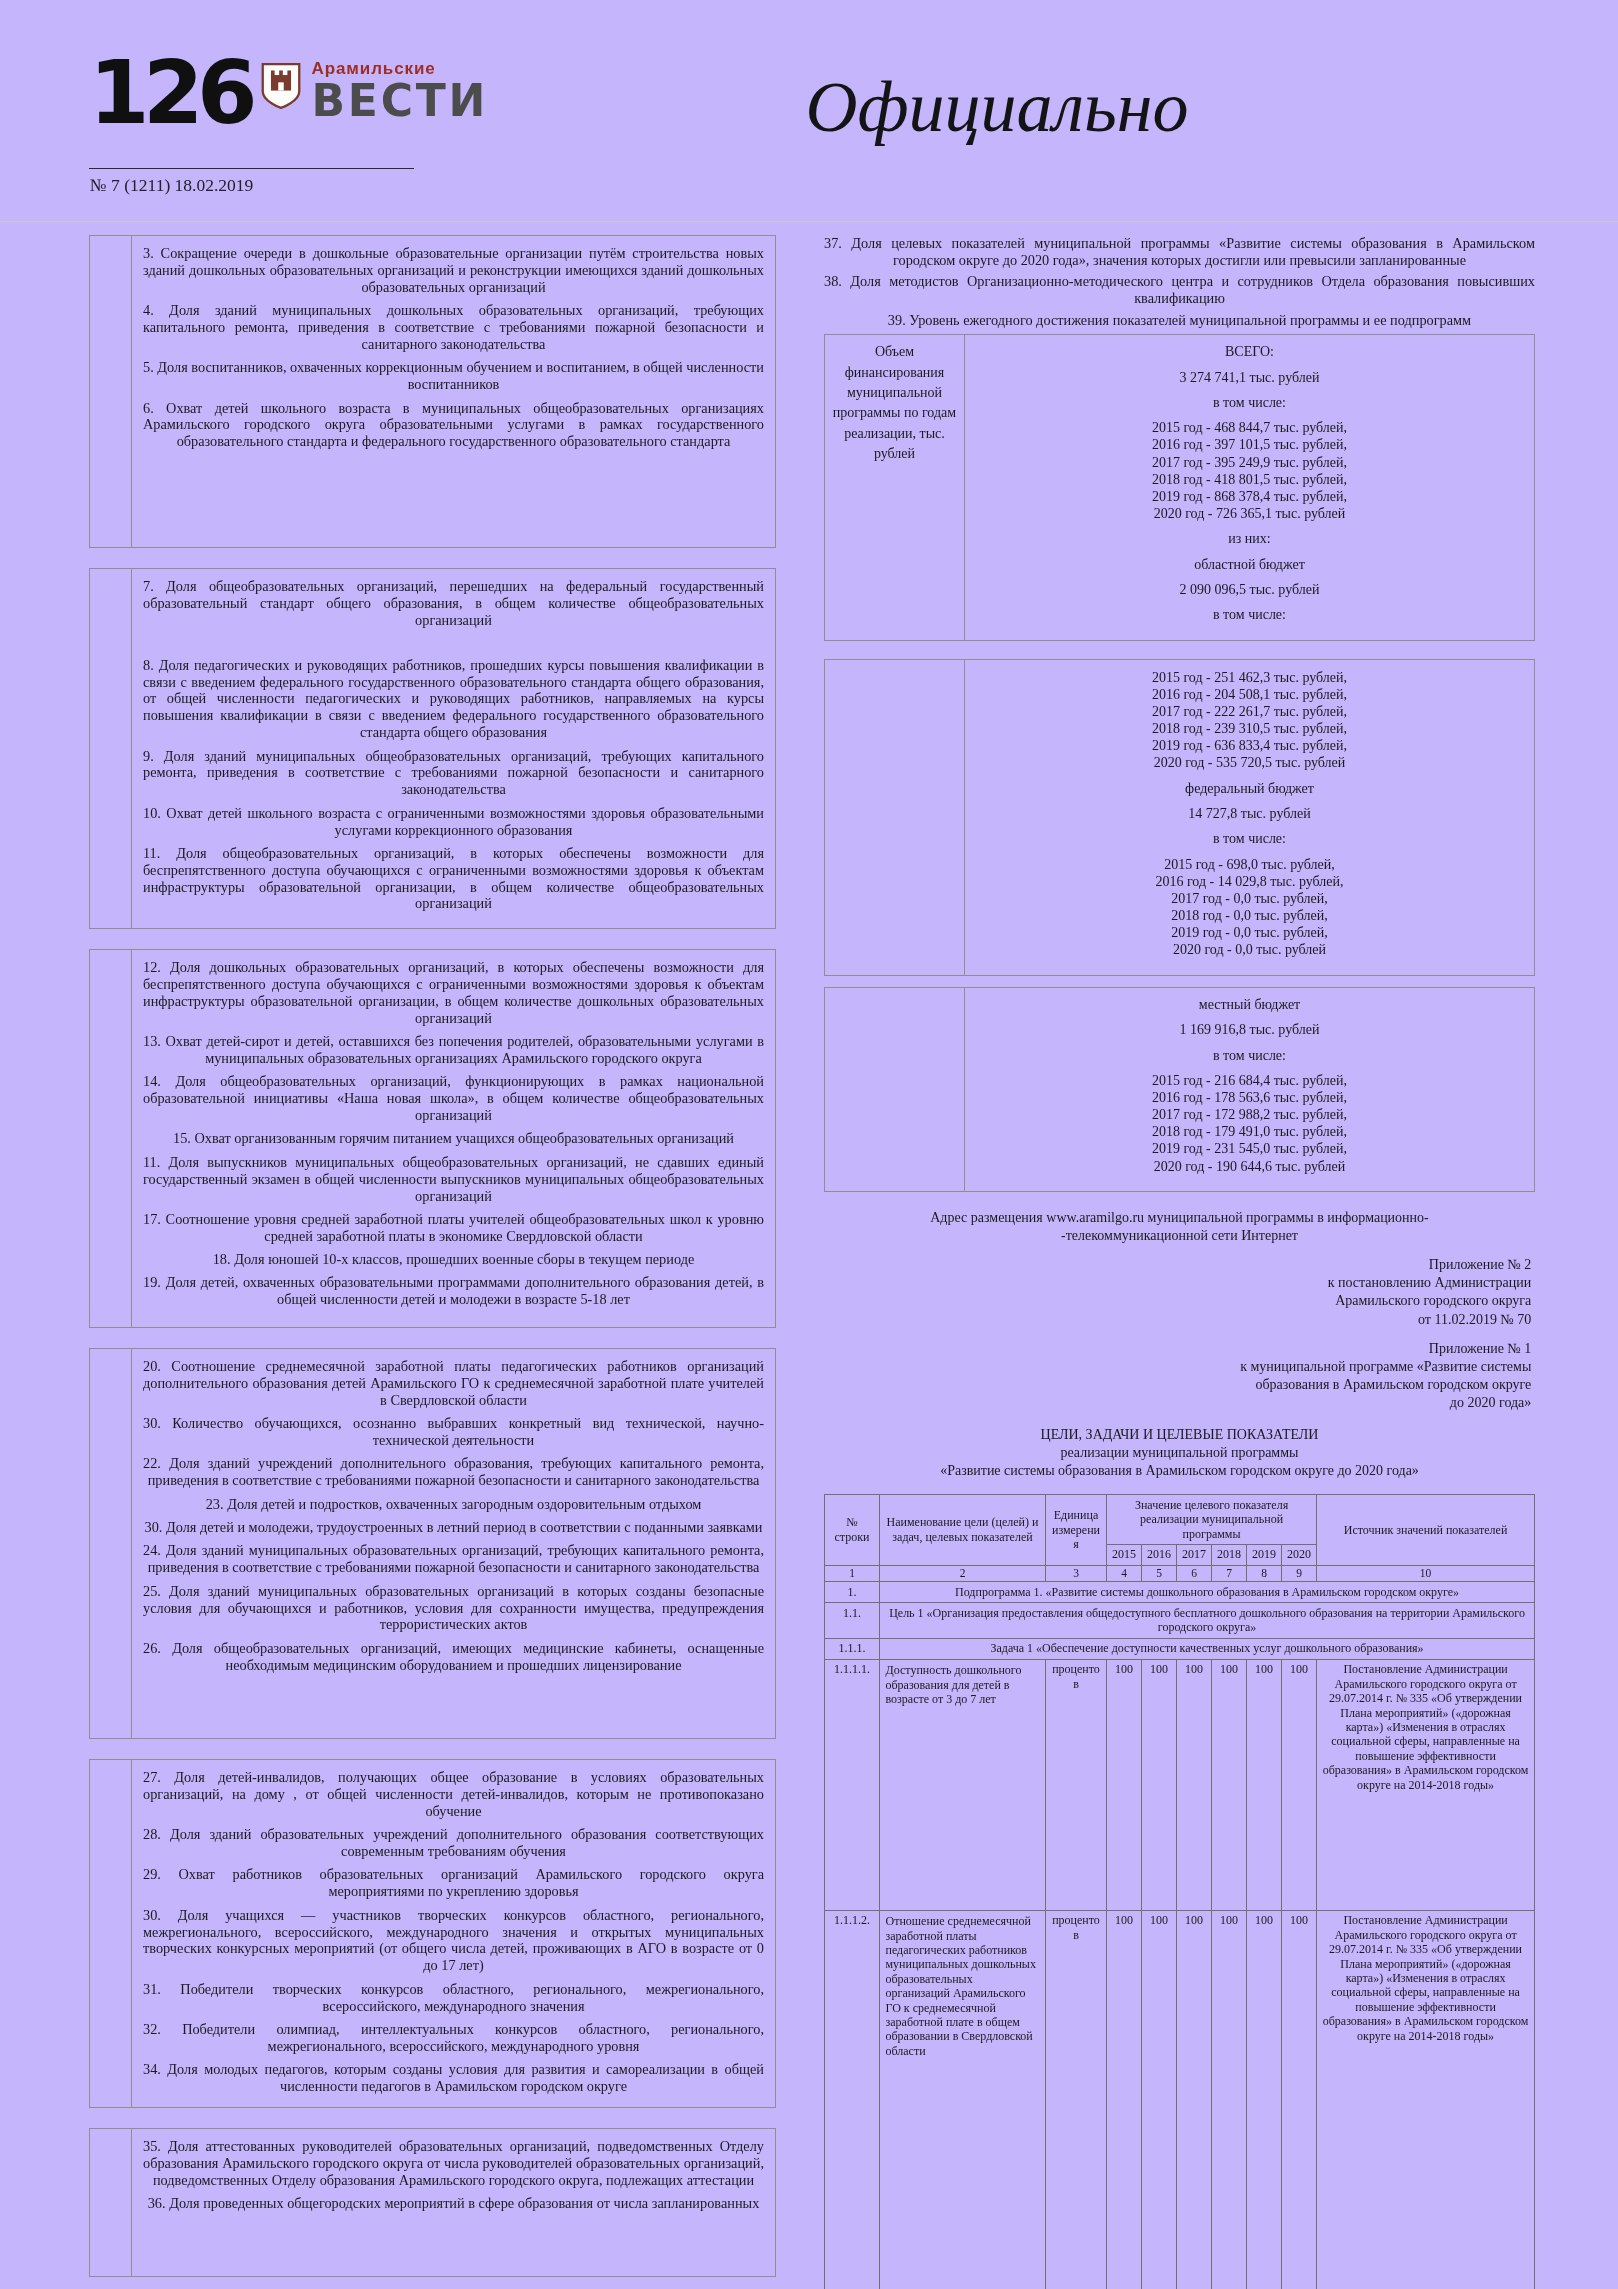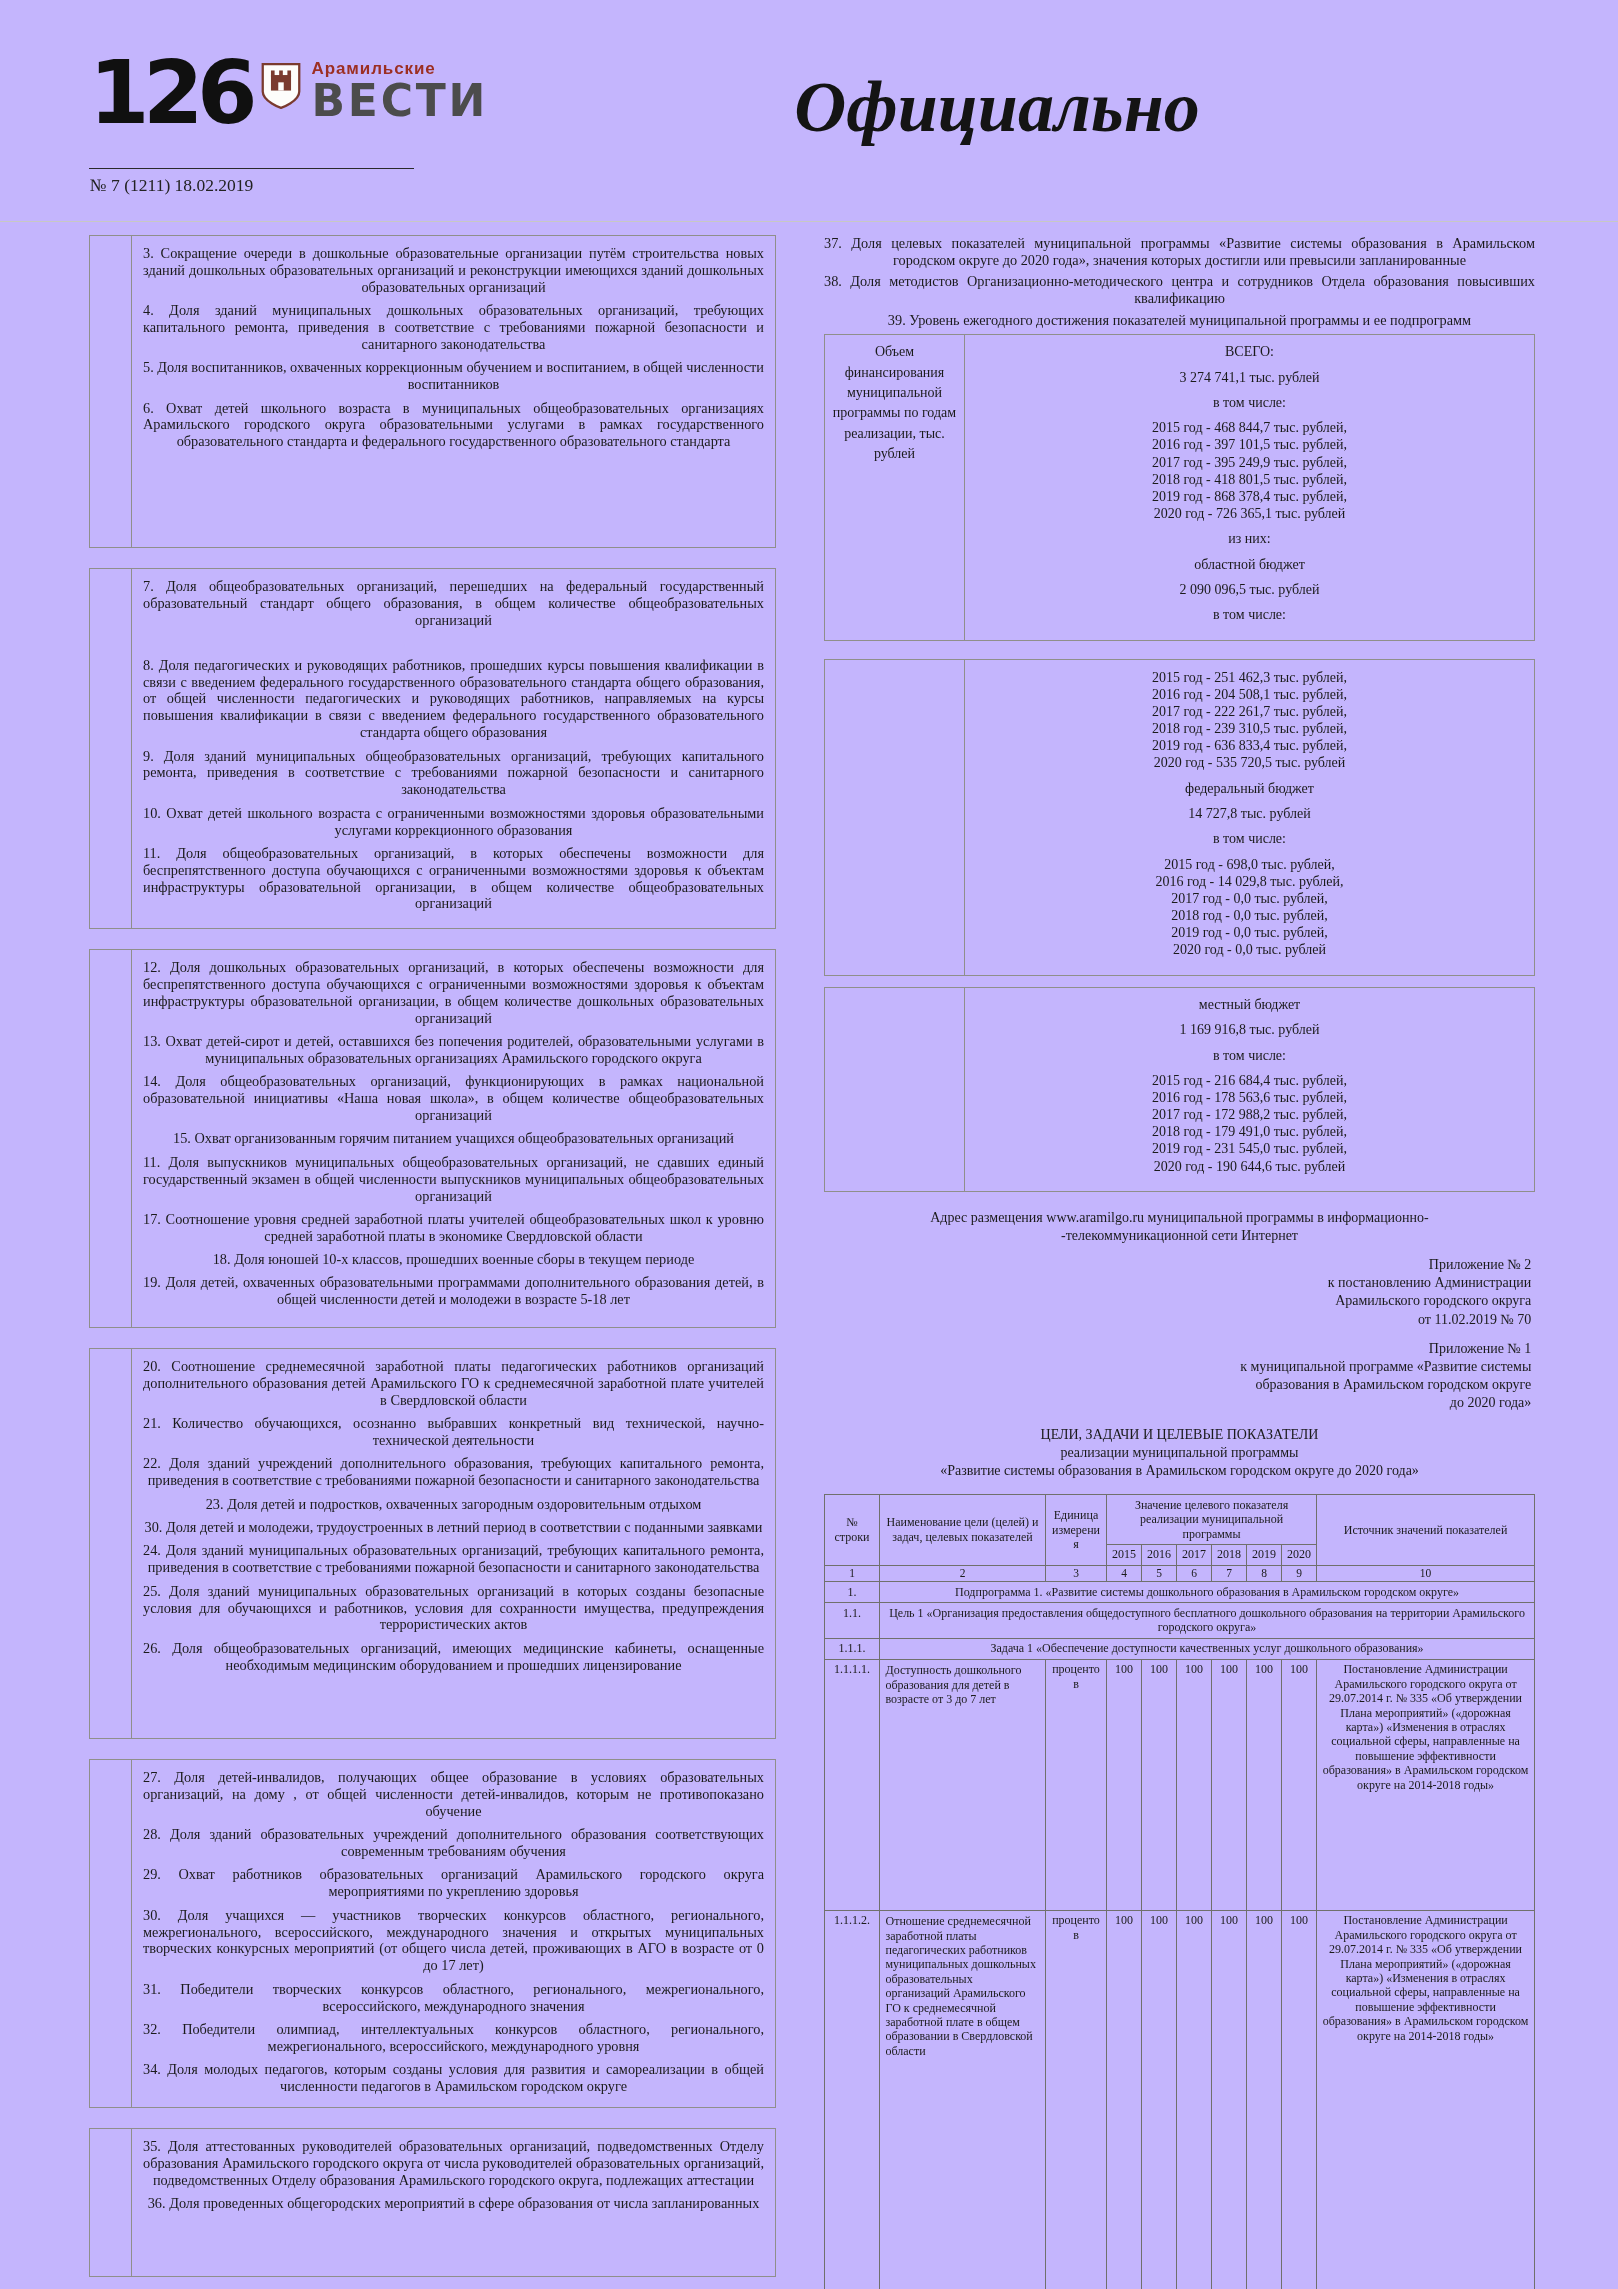--- a/index.html
+++ b/index.html
@@ -13,21 +13,21 @@
             letter-spacing:-6.5px;color:#101010}
   .crest{margin-top:3.7px}
   .paper-name{margin-top:1.8px}
   .paper-name .top{font-family:Liberation Sans, sans-serif;font-weight:700;font-size:17px;
                    color:#9c2f23;letter-spacing:0.9px}
   .paper-name .bottom{font-family:"DejaVu Sans",sans-serif;font-weight:800;font-size:44px;
                       color:#4c4c4c;letter-spacing:2.8px;line-height:1.02}
   .masthead-rule{position:absolute;left:89px;top:168px;width:325px;border-top:1.8px solid #2a2a2a}
   .issue-line{position:absolute;left:90px;top:175px;font-size:17.5px;color:#222}
   .section-title{position:absolute;left:720px;top:66px;width:554px;text-align:center;
-                 font-style:italic;font-weight:700;font-size:72px;color:#141414}
+                 font-style:italic;font-weight:400;font-size:72px;color:#141414}
   
   .content{display:flex;gap:48px;padding:13px 85px 0 89px}
   .col-left{width:687px;flex:none}
   .col-right{width:711px;flex:none}
   
   .block{border:0.9px solid #8f8f8b;display:flex;margin-bottom:20px}
   .block .stub{flex:none;width:42px;border-right:0.9px solid #8f8f8b}
   .block .body{flex:1;padding:9.2px 11px 5.5px 11px}
   .block p{font-size:14.3px;line-height:1.18;text-align:justify;text-align-last:center;margin-bottom:6.5px}
   .b1{min-height:313px}.b2{min-height:361px}.b3{min-height:379px}
@@ -128,21 +128,21 @@
             <p>18. Доля юношей 10-х классов, прошедших военные сборы в текущем периоде</p>
             <p>19. Доля детей, охваченных образовательными программами дополнительного образования детей, в общей численности детей и молодежи в возрасте 5-18 лет</p>
           </div>
       </div>
 
       <div class="block b4">
         <div class="stub"></div>
         <div class="body">
 
         <p>20. Соотношение среднемесячной заработной платы педагогических работников организаций дополнительного образования детей Арамильского ГО к среднемесячной заработной плате учителей в Свердловской области</p>
-            <p>21. Количество обучающихся, осознанно выбравших конкретный вид технической, научно-технической деятельности</p>
+            <p>30. Количество обучающихся, осознанно выбравших конкретный вид технической, научно-технической деятельности</p>
             <p>22. Доля зданий учреждений дополнительного образования, требующих капитального ремонта, приведения в соответствие с требованиями пожарной безопасности и санитарного законодательства</p>
             <p>23. Доля детей и подростков, охваченных загородным оздоровительным отдыхом</p>
             <p>30. Доля детей и молодежи, трудоустроенных в летний период в соответствии с поданными заявками</p>
             <p>24. Доля зданий муниципальных образовательных организаций, требующих капитального ремонта, приведения в соответствие с требованиями пожарной безопасности и санитарного законодательства</p>
             <p>25. Доля зданий муниципальных образовательных организаций в которых созданы безопасные условия для обучающихся и работников, условия для сохранности имущества, предупреждения террористических актов</p>
             <p>26. Доля общеобразовательных организаций, имеющих медицинские кабинеты, оснащенные необходимым медицинским оборудованием и прошедших лицензирование</p>
           </div>
       </div>
 
       <div class="block b5">

